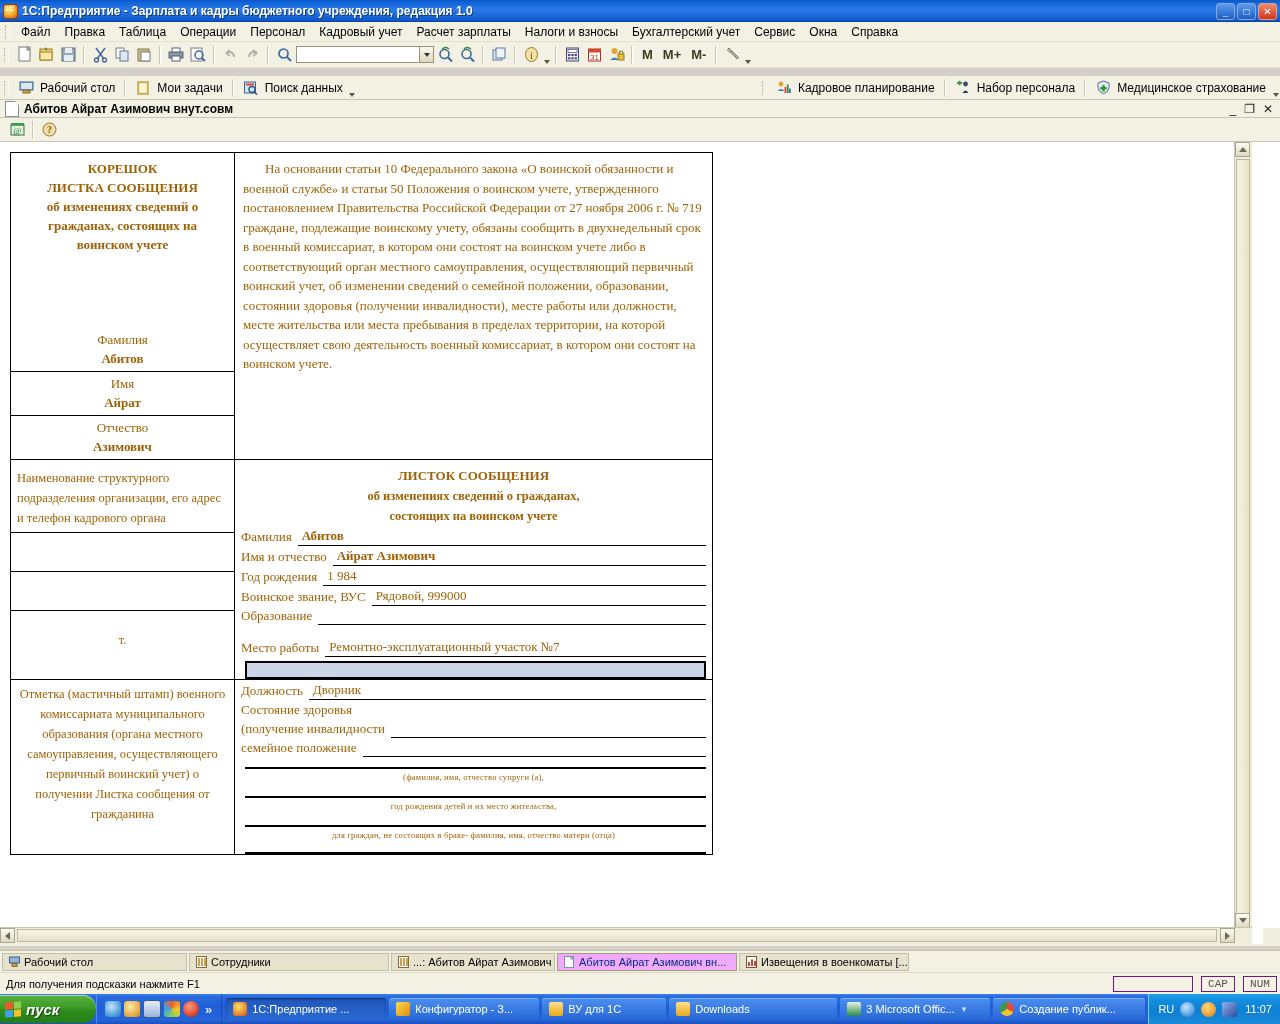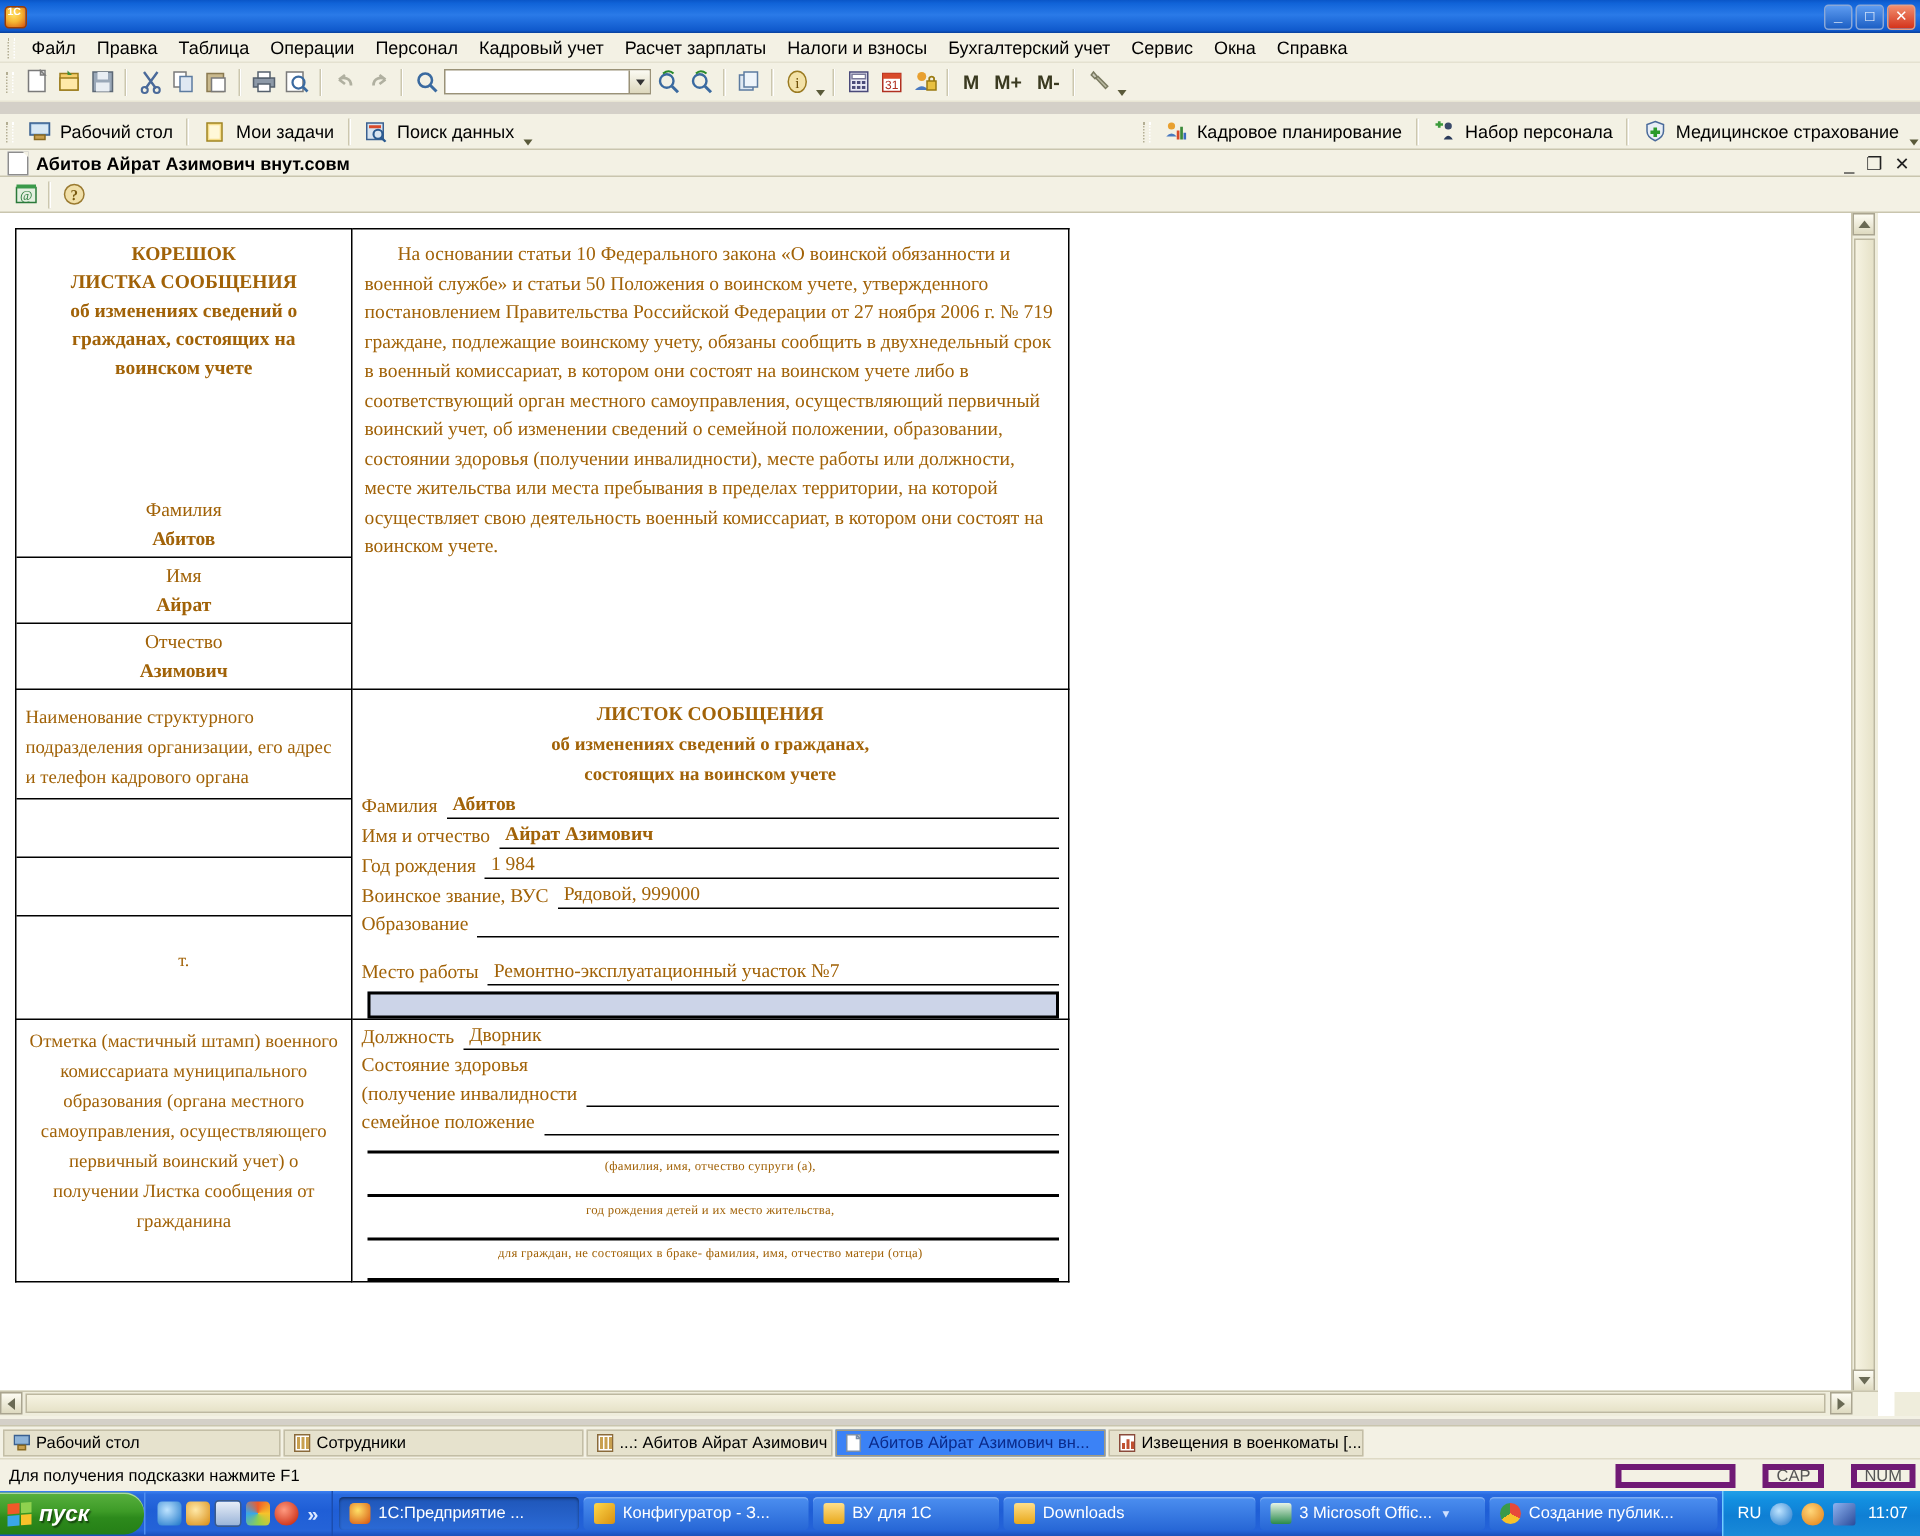--- a/index.html
+++ b/index.html
@@ -145,32 +145,32 @@
 
   
   .wintabs{
     position:absolute;left:0;top:950px;width:1280px;height:22px;background:#f3f1e4;display:flex;align-items:center;
     padding:1px 2px;box-sizing:border-box;gap:2px;border-top:1px solid #c9c5ae;
   }
   .wintab{
     height:18px;display:flex;align-items:center;gap:4px;padding:0 6px;font-size:11px;
     background:#e6e2cd;border:1px solid #c3bea6;box-sizing:border-box;white-space:nowrap;overflow:hidden;
   }
-  .wintab.active{background:#3b82f6;border-color:#a09a80;font-weight:normal;color:#0a2a8a;}
+  .wintab.active{background:#f0abfc;border-color:#a09a80;font-weight:normal;color:#0a2a8a;}
   .wintab .wt-ico{width:11px;height:12px;flex:none;}
 
   
   .statusbar{
     position:absolute;left:0;top:972px;width:1280px;height:22px;background:#f3f1e4;
     display:flex;align-items:center;padding:0 3px;box-sizing:border-box;border-top:1px solid #dedac5;
   }
   .status-msg{flex:1;font-size:11px;color:#000;padding-left:3px;}
   .status-cell{
-    height:16px;min-width:34px;padding:0 5px;border:4px solid #701a75;box-sizing:border-box;
-    display:flex;align-items:center;justify-content:center;font-size:11px;color:#555;margin-left:18px;background:#f3f1e4;
+    height:16px;min-width:34px;padding:0 5px;border:1px solid #701a75;box-sizing:border-box;
+    display:flex;align-items:center;justify-content:center;font-size:11px;color:#555;margin-left:8px;background:#f3f1e4;font-family:Liberation Mono, monospace;
   }
   .status-blank{width:80px;}
 
   
   .wtaskbar{
     position:absolute;left:0;top:994px;width:1280px;height:30px;
     background:linear-gradient(180deg,#3c81f3 0%,#2a6bdf 8%,#1f5ed6 42%,#2463d8 88%,#1a4fbb 100%);
     display:flex;align-items:center;
   }
   .start{
@@ -206,20 +206,21 @@
   .tray .ti{width:15px;height:15px;border-radius:50%;}
   .tray .clock{color:#fff;font-size:11px;padding-left:2px;}
 </style>
 </head>
 <body>
 
 <div class="app">
 
   <div class="titlebar">
     <div class="title-ico"></div>
+    <div class="title-text">1С:Предприятие - Зарплата и кадры бюджетного учреждения, редакция 1.0</div>
     <div class="title-btns">
       <div class="tbtn">
           <span>_</span>
         </div>
       <div class="tbtn">
           <span>□</span>
         </div>
       <div class="tbtn close">
           <span>✕</span>
         </div>

